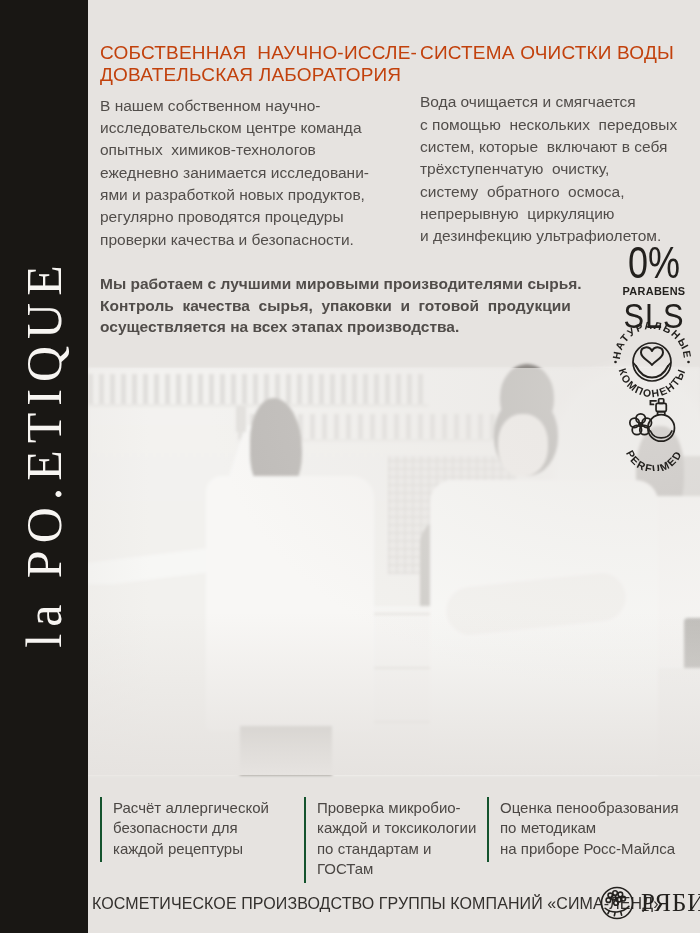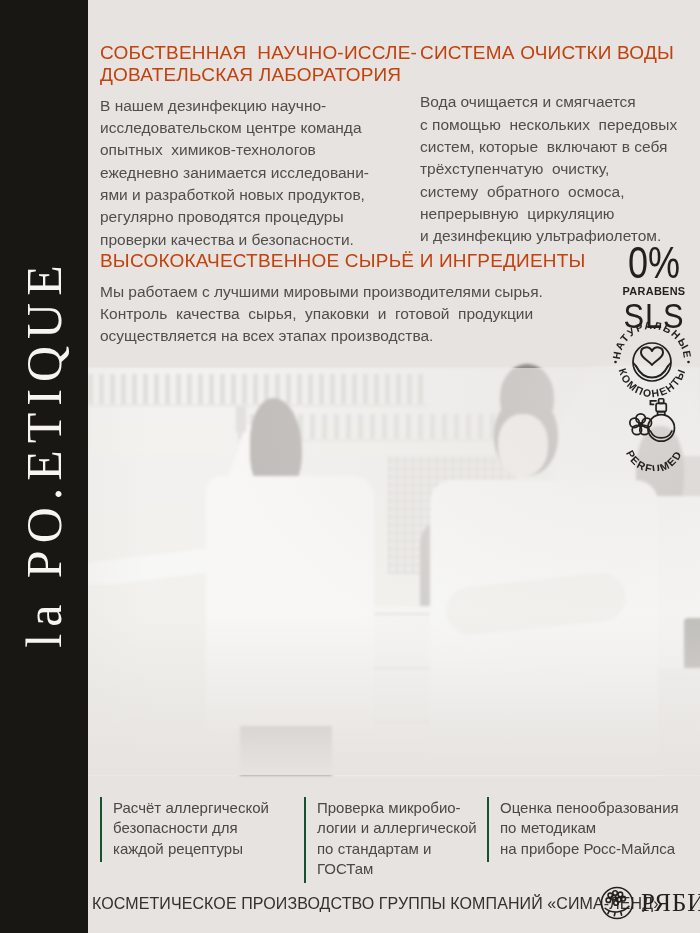--- a/index.html
+++ b/index.html
@@ -23,21 +23,21 @@
     color:#c2410c;letter-spacing:.2px;white-space:pre-wrap;
   }
   .sec .body{
     font-size:15.5px;line-height:1.44;color:#514d4a;white-space:pre-wrap;
   }
   .sec-lab{left:100px;top:42px;width:318px;}
   .sec-lab .body{margin-top:8px;}
   .sec-water{left:420px;top:42px;width:285px;}
   .sec-water .body{margin-top:27px;}
   .sec-quality{left:100px;top:250px;width:520px;}
-  .sec-quality .body{margin-top:9px;line-height:1.4;}
+  .sec-quality .body{margin-top:23px;line-height:1.4;font-weight:bold;}
   
   .badge{position:absolute;z-index:5;color:#23211e;}
   .badge-zero{left:610px;top:242px;width:88px;text-align:center;line-height:1;}
   .bz-big{font-size:45px;font-weight:500;transform:scaleX(.8);line-height:.95;}
   .bz-small{font-size:11.5px;font-weight:bold;letter-spacing:.3px;transform:scaleX(.95);margin-top:1px;}
   .bz-mid{font-size:35px;font-weight:500;letter-spacing:1px;transform:scaleX(.88);margin-top:1px;}
   .badge-natural{left:607px;top:315px;}
   .badge-perfumed{left:611px;top:391px;}
   .arc-text{font-family:"Liberation Sans",sans-serif;font-size:10.5px;font-weight:bold;letter-spacing:1.5px;fill:#23211e;}
   .lineart{stroke:#23211e;fill:none;stroke-width:2;stroke-linecap:round;stroke-linejoin:round;}
@@ -101,42 +101,41 @@
 
 <div class="page">
 
   <div class="sidebar">
     <div class="wordmark">la PO.ETIQUE</div>
   </div>
 
   <section class="sec sec-lab">
     <h2>СОБСТВЕННАЯ  НАУЧНО-ИССЛЕ-
 ДОВАТЕЛЬСКАЯ ЛАБОРАТОРИЯ</h2>
-    <div class="body">В нашем дезинфекцию научно-
+    <div class="body">В нашем собственном научно-
 исследовательском центре команда
 опытных  химиков-технологов
 ежедневно занимается исследовани-
 ями и разработкой новых продуктов,
 регулярно проводятся процедуры
 проверки качества и безопасности.</div>
   </section>
 
   <section class="sec sec-water">
     <h2>СИСТЕМА ОЧИСТКИ ВОДЫ</h2>
     <div class="body">Вода очищается и смягчается
 с помощью  нескольких  передовых
 систем, которые  включают в себя
 трёхступенчатую  очистку,
 систему  обратного  осмоса,
 непрерывную  циркуляцию
 и дезинфекцию ультрафиолетом.</div>
   </section>
 
   <section class="sec sec-quality">
-    <h2>ВЫСОКОКАЧЕСТВЕННОЕ СЫРЬЁ И ИНГРЕДИЕНТЫ</h2>
     <div class="body">Мы работаем с лучшими мировыми производителями сырья.
 Контроль  качества  сырья,  упаковки  и  готовой  продукции
 осуществляется на всех этапах производства.</div>
   </section>
 
   <div class="badge badge-zero">
     <div class="bz-big">0%</div>
     <div class="bz-small">PARABENS</div>
     <div class="bz-mid">SLS</div>
   </div>
@@ -215,21 +214,21 @@
       <div class="sh-p2-sleeve"></div>
     </div>
     <div class="photo-veil"></div>
     <div class="photo-fade"></div>
   </div>
 
   <div class="feature feature-1">Расчёт аллергической
 безопасности для
 каждой рецептуры</div>
   <div class="feature feature-2">Проверка микробио-
-логии и аллергической
+каждой и токсикологии
 по стандартам и
 ГОСТам</div>
   <div class="feature feature-3">Оценка пенообразования
 по методикам
 на приборе Росс-Майлса</div>
 
   <div class="footer-text">КОСМЕТИЧЕСКОЕ ПРОИЗВОДСТВО ГРУППЫ КОМПАНИЙ «СИМА-ЛЕНД»</div>
   <div class="brand">
     <svg width="42" height="42" viewBox="0 0 44 44">
       <circle class="lineart-thin" cx="22" cy="22" r="16.3"></circle>

